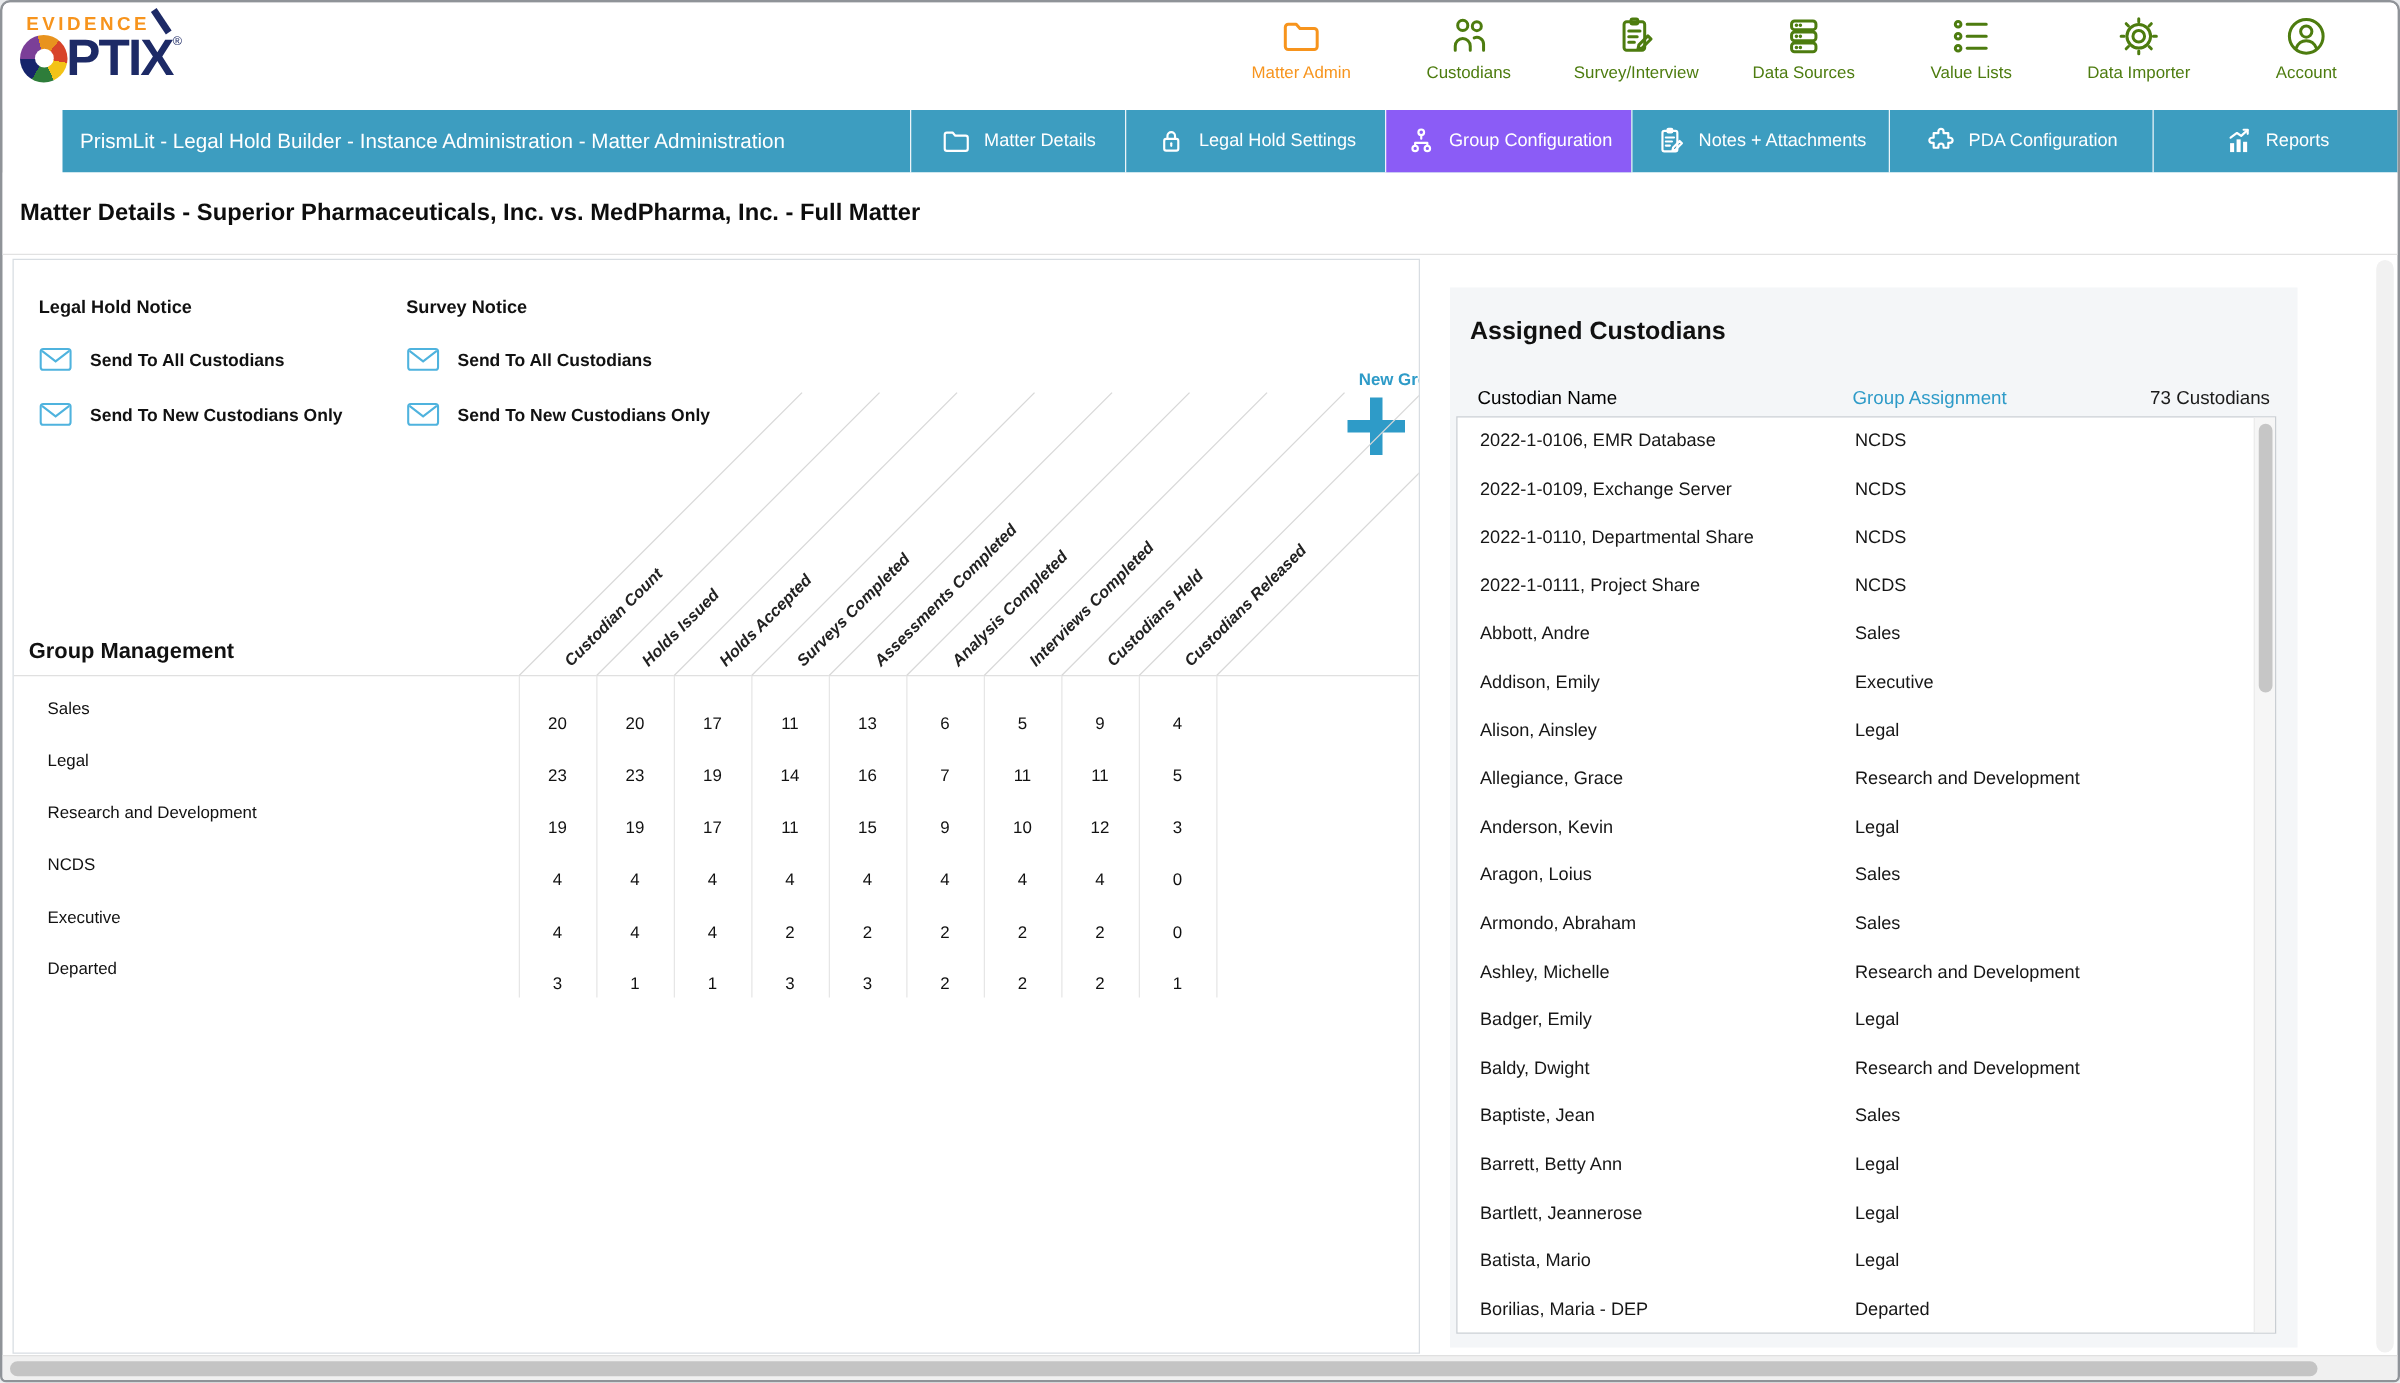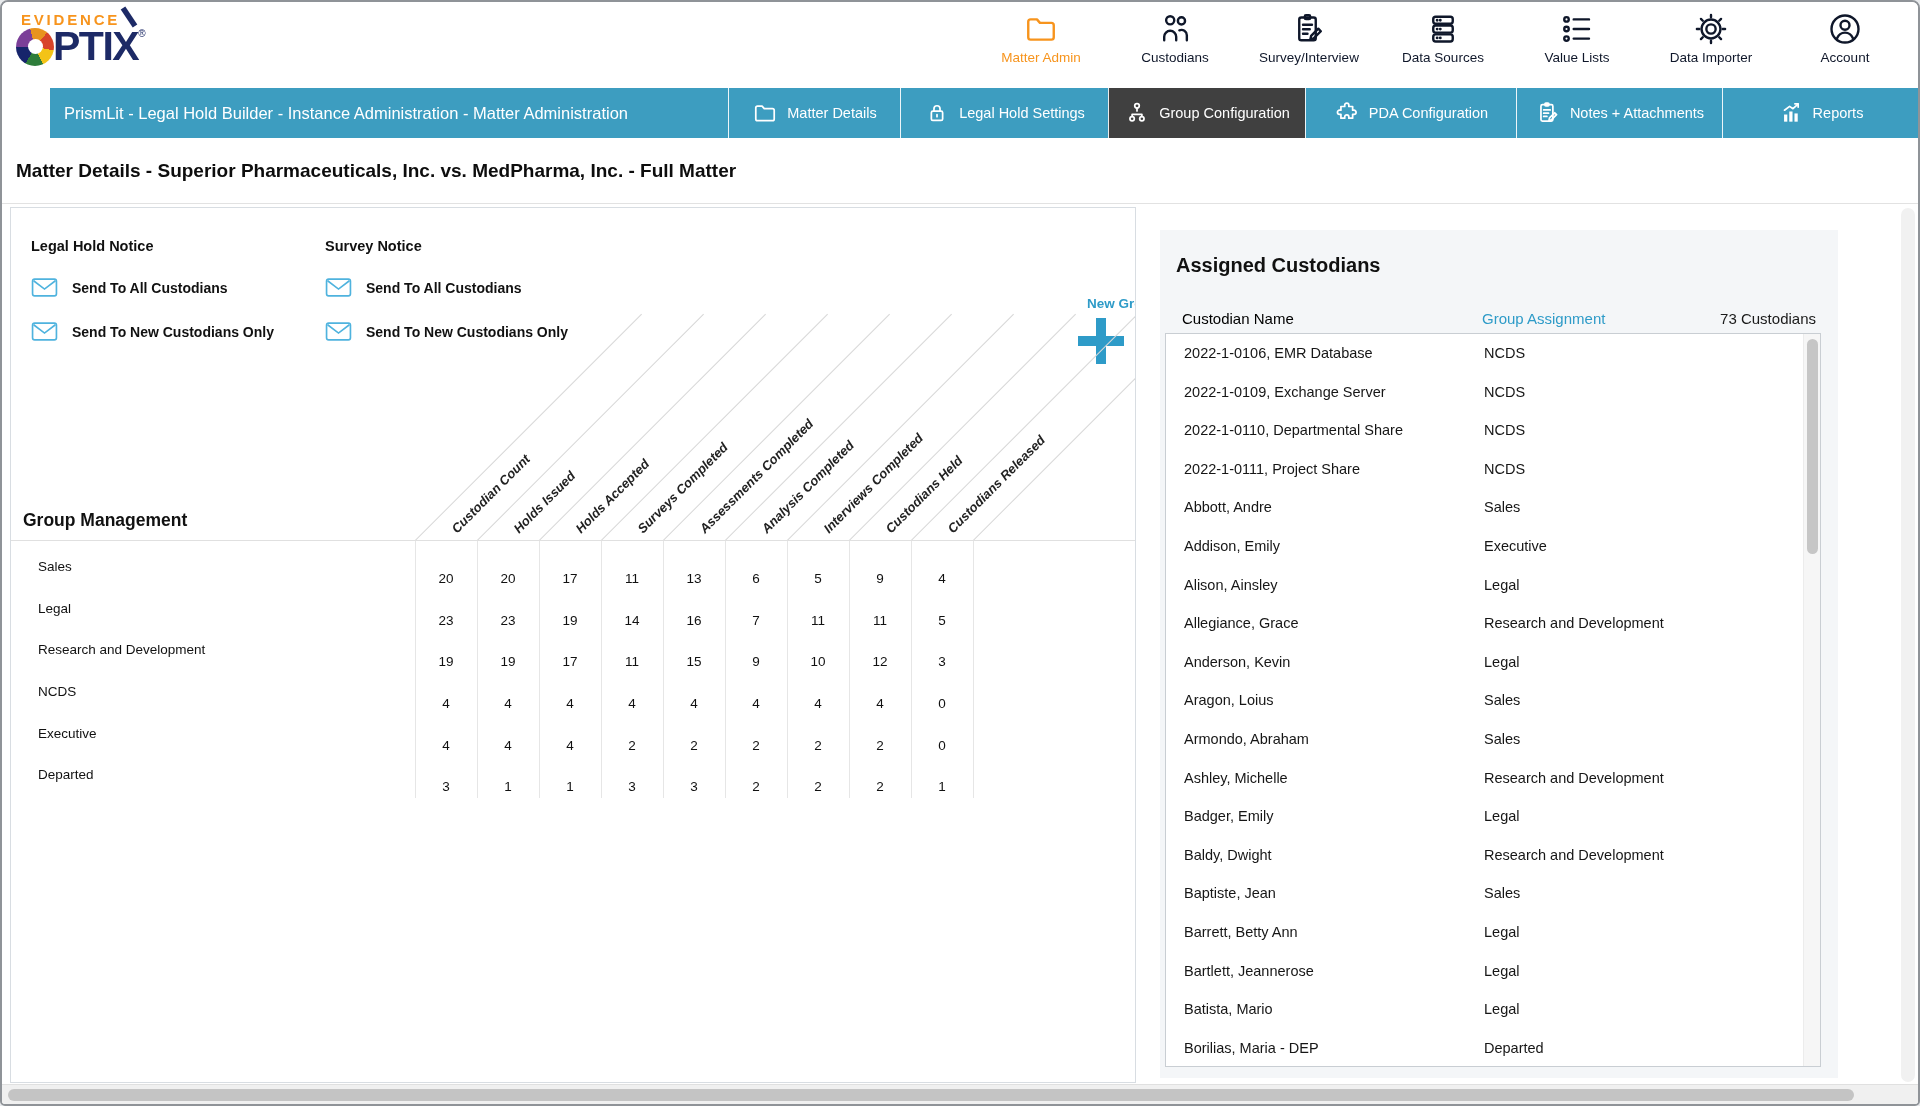--- a/index.html
+++ b/index.html
@@ -12,31 +12,31 @@
   .logo{position:absolute;left:14px;top:8px;width:220px;height:72px;}
   .logo-evidence{position:absolute;left:5px;top:1px;font-size:15px;font-weight:bold;color:#F7941D;letter-spacing:2.8px;}
   .logo-slash{position:absolute;left:103px;top:-4px;}
   .logo-row2{position:absolute;left:0;top:16px;display:flex;align-items:center;}
   .aperture{width:38px;height:38px;border-radius:50%;position:relative;flex:0 0 auto;
     background:conic-gradient(from -15deg,#e8931e 0 55deg,#d8442a 55deg 115deg,#f3c317 115deg 170deg,#2e7d3a 170deg 225deg,#16246b 225deg 285deg,#7b3f98 285deg 360deg);}
   .aperture::after{content:"";position:absolute;left:50%;top:50%;width:15px;height:15px;margin:-7.5px 0 0 -7.5px;background:#fff;border-radius:50%;}
   .logo-ptix{font-size:41px;font-weight:800;color:#1D2A66;letter-spacing:-1.5px;line-height:1;margin-left:-1px;}
   .logo-reg{color:#1D2A66;font-size:10px;align-self:flex-start;margin-top:2px;}
   .top-nav{position:absolute;right:6px;top:9px;display:flex;}
-  .nav-item{width:134px;display:flex;flex-direction:column;align-items:center;color:#0f172a;cursor:pointer;}
+  .nav-item{width:134px;display:flex;flex-direction:column;align-items:center;color:#4d7c0f;cursor:pointer;}
   .nav-item.active{color:#F7941D;}
   .nav-icon svg{width:36px;height:36px;display:block;}
   .nav-label{font-size:13.5px;margin-top:3px;white-space:nowrap;}
 
   
   .toolbar{position:absolute;left:0;top:86px;right:0;height:50px;background:#3D9DC0;display:flex;color:#fff;margin-left:48px;}
   .breadcrumb{flex:1;display:flex;align-items:center;padding-left:14px;font-size:16.5px;white-space:nowrap;overflow:hidden;}
   .tab{display:flex;align-items:center;justify-content:center;gap:9px;border-left:1px solid rgba(255,255,255,.9);
     font-size:14.5px;cursor:pointer;flex:0 0 auto;}
-  .tab.active{background:#404040;}
+  .tab.active{background:#8b5cf6;}
   .tab-icon svg{width:26px;height:26px;display:block;}
   .tab-label{white-space:nowrap;}
 
   
   .titlebar{position:absolute;left:0;top:136px;right:0;height:66px;background:#fff;border-bottom:1px solid #e2e2e2;
     display:flex;align-items:center;padding-left:14px;font-size:19px;font-weight:bold;color:#0d0d0d;}
 
   
   .left-card{position:absolute;left:8px;top:205px;width:1126px;height:876px;background:#fff;border:1px solid #d8dde2;overflow:hidden;}
   .notice-col{position:absolute;top:30px;}
@@ -201,38 +201,38 @@
           <span class="tab-icon">
             <svg viewBox="0 0 24 24" fill="none" stroke="currentColor" stroke-width="1.6" stroke-linecap="round" stroke-linejoin="round">
               <circle cx="12" cy="5.4" r="2.1"></circle>
               <path d="M12 7.6v2.5M7.5 13.2h9M7.5 13.2v1.9M16.5 13.2v1.9"></path>
               <circle cx="7.5" cy="17.3" r="2"></circle>
               <circle cx="16.5" cy="17.3" r="2"></circle>
             </svg>
           </span>
           <span class="tab-label">Group Configuration</span>
         </div>
-        <div class="tab" style="width: 211px;">
-          <span class="tab-icon">
-            <svg viewBox="0 0 24 24" fill="none" stroke="currentColor" stroke-width="1.6" stroke-linecap="round" stroke-linejoin="round">
-              <path d="M9.9 4.7a1.9 1.9 0 0 1 3.8 0V6h3.5v3.4h1.3a1.9 1.9 0 0 1 0 3.8h-1.3v3.6h-3.5v-1.2a1.9 1.9 0 0 0-3.8 0v1.2H6.4v-3.6H5.1a1.9 1.9 0 0 1 0-3.8h1.3V6h3.5V4.7z"></path>
-            </svg>
-          </span>
-          <span class="tab-label">PDA Configuration</span>
-        </div>
         <div class="tab" style="width: 206px;">
           <span class="tab-icon">
             <svg viewBox="0 0 24 24" fill="none" stroke="currentColor" stroke-width="1.6" stroke-linecap="round" stroke-linejoin="round">
               <rect x="5.5" y="4.3" width="11" height="15.2" rx="1.4"></rect>
               <rect x="9.2" y="2.8" width="3.6" height="2.6" rx=".8"></rect>
               <path d="M8 9.2h6M8 12.2h4.5M8 15.2h3"></path>
               <path d="M13.4 16.6l4.8-4.8 1.7 1.7-4.8 4.8-2.2.5z"></path>
             </svg>
           </span>
           <span class="tab-label">Notes + Attachments</span>
+        </div>
+        <div class="tab" style="width: 211px;">
+          <span class="tab-icon">
+            <svg viewBox="0 0 24 24" fill="none" stroke="currentColor" stroke-width="1.6" stroke-linecap="round" stroke-linejoin="round">
+              <path d="M9.9 4.7a1.9 1.9 0 0 1 3.8 0V6h3.5v3.4h1.3a1.9 1.9 0 0 1 0 3.8h-1.3v3.6h-3.5v-1.2a1.9 1.9 0 0 0-3.8 0v1.2H6.4v-3.6H5.1a1.9 1.9 0 0 1 0-3.8h1.3V6h3.5V4.7z"></path>
+            </svg>
+          </span>
+          <span class="tab-label">PDA Configuration</span>
         </div>
         <div class="tab" style="width: 196px;">
           <span class="tab-icon">
             <svg viewBox="0 0 24 24">
               <g fill="currentColor">
                 <rect x="5.6" y="13.4" width="3" height="6.6"></rect>
                 <rect x="10.4" y="10.6" width="3" height="9.4"></rect>
                 <rect x="15.2" y="12.4" width="3" height="7.6"></rect>
               </g>
               <g fill="none" stroke="currentColor" stroke-width="1.6" stroke-linecap="round" stroke-linejoin="round">

